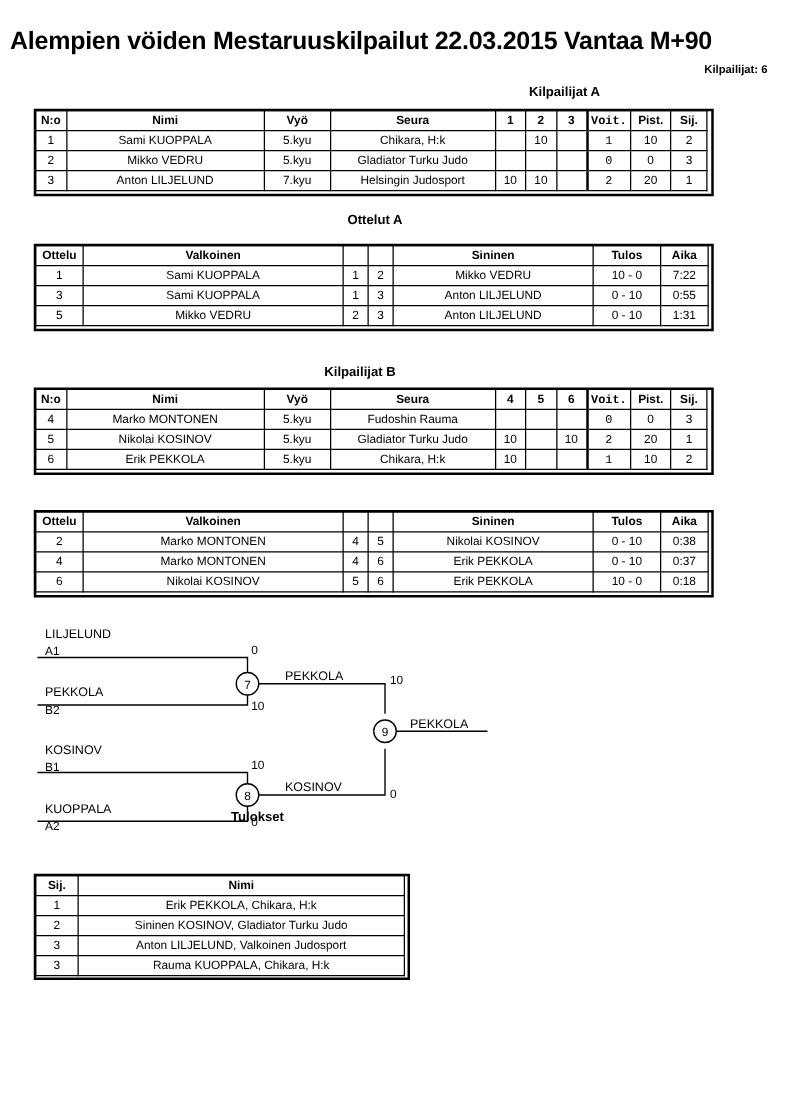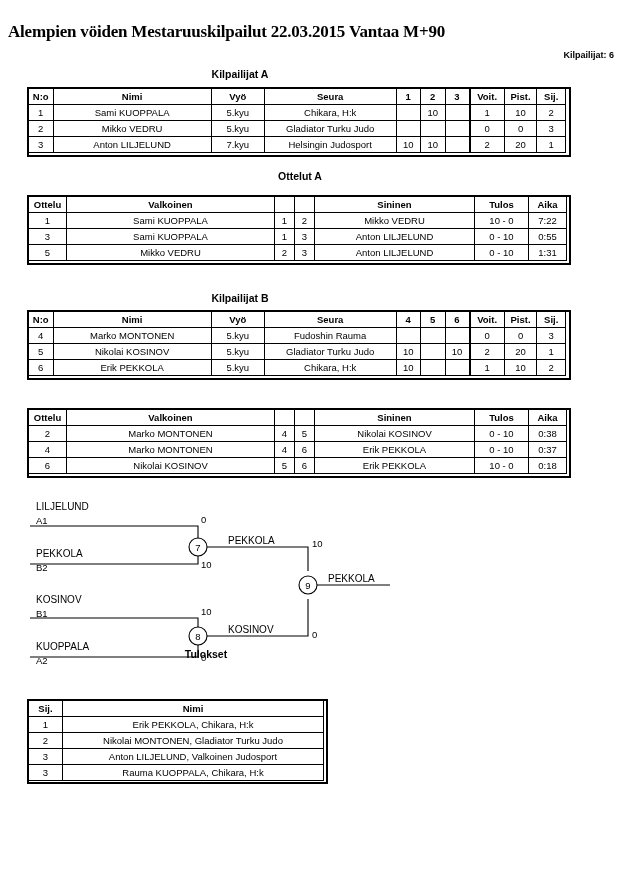--- a/index.html
+++ b/index.html
@@ -14,25 +14,24 @@
     font-family: "Liberation Sans", sans-serif;
     color: #000000;
     overflow: hidden;
   }
 
   
   .page-title {
     position: absolute;
     left: 8px;
     top: 22px;
-    font-size: 17px;
+    font-size: 20px;
     font-weight: bold;
     letter-spacing: -0.2px;
     white-space: nowrap;
-    font-family: Liberation Serif, serif;
   }
   .entrants-count {
     position: absolute;
     right: 16px;
     top: 50px;
     font-size: 9px;
     font-weight: bold;
     white-space: nowrap;
   }
 
@@ -70,21 +69,21 @@
   }
   
   .frame {
     position: absolute;
     border: 2px solid #000;
     pointer-events: none;
   }
   .c   { text-align: center; }
   .l   { text-align: center; padding-left: 4px; }
   .hdr-l { text-align: left; padding-left: 3px; }
-  .thick-left { border-left: 2px solid #000 !important; }
+  .thick-left { border-left: 2px solid #000 !important; font-family: Liberation Mono, monospace; }
 
   
   #bracket {
     position: absolute;
     left: 0;
     top: 495px;
     width: 630px;
     height: 185px;
   }
   #bracket svg { display: block; }
@@ -114,21 +113,21 @@
     stroke-width: 1.1;
     fill: #fff;
   }
 </style>
 </head>
 <body>
 
 <div class="page-title">Alempien vöiden Mestaruuskilpailut  22.03.2015  Vantaa   M+90</div>
 <div class="entrants-count">Kilpailijat: 6</div>
 
-<div class="section-title" style="left:0; top:68px; width:480px;">Kilpailijat A</div>
+<div class="section-title" style="left:0; top:68px; width:480px;text-align:right;">Kilpailijat A</div>
 
 <table class="tbl" id="tbl-pool-a" style="left:28px; top:88px; width:538px;">
   <colgroup>
     <col style="width:24px">
       <col style="width:155px">
       <col style="width:52px">
       <col style="width:129px">
     <col style="width:24px">
       <col style="width:24px">
       <col style="width:24px">
@@ -239,21 +238,21 @@
       <td class="c">2</td>
       <td class="c">3</td>
       <td class="l">Anton LILJELUND</td>
       <td class="c">0 - 10</td>
       <td class="c">1:31</td>
     </tr>
   </tbody>
 </table>
 <div class="frame" style="left:27px; top:195px; width:540px; height:66px;"></div>
 
-<div class="section-title" style="left:0; top:292px; width:480px;">Kilpailijat B</div>
+<div class="section-title" style="left:0; top:292px; width:480px;padding-left:48px;">Kilpailijat B</div>
 
 <table class="tbl" id="tbl-pool-b" style="left:28px; top:311px; width:538px;">
   <colgroup>
     <col style="width:24px">
       <col style="width:155px">
       <col style="width:52px">
       <col style="width:129px">
     <col style="width:24px">
       <col style="width:24px">
       <col style="width:24px">
@@ -426,21 +425,21 @@
       <th class="c">Nimi</th>
     </tr>
   </thead>
   <tbody>
     <tr>
       <td class="c">1</td>
       <td class="l">Erik PEKKOLA, Chikara, H:k</td>
     </tr>
     <tr>
       <td class="c">2</td>
-      <td class="l">Nikolai MONTONEN, Gladiator Turku Judo</td>
+      <td class="l">Sininen KOSINOV, Gladiator Turku Judo</td>
     </tr>
     <tr>
       <td class="c">3</td>
       <td class="l">Anton LILJELUND, Valkoinen Judosport</td>
     </tr>
     <tr>
       <td class="c">3</td>
       <td class="l">Rauma KUOPPALA, Chikara, H:k</td>
     </tr>
   </tbody>

